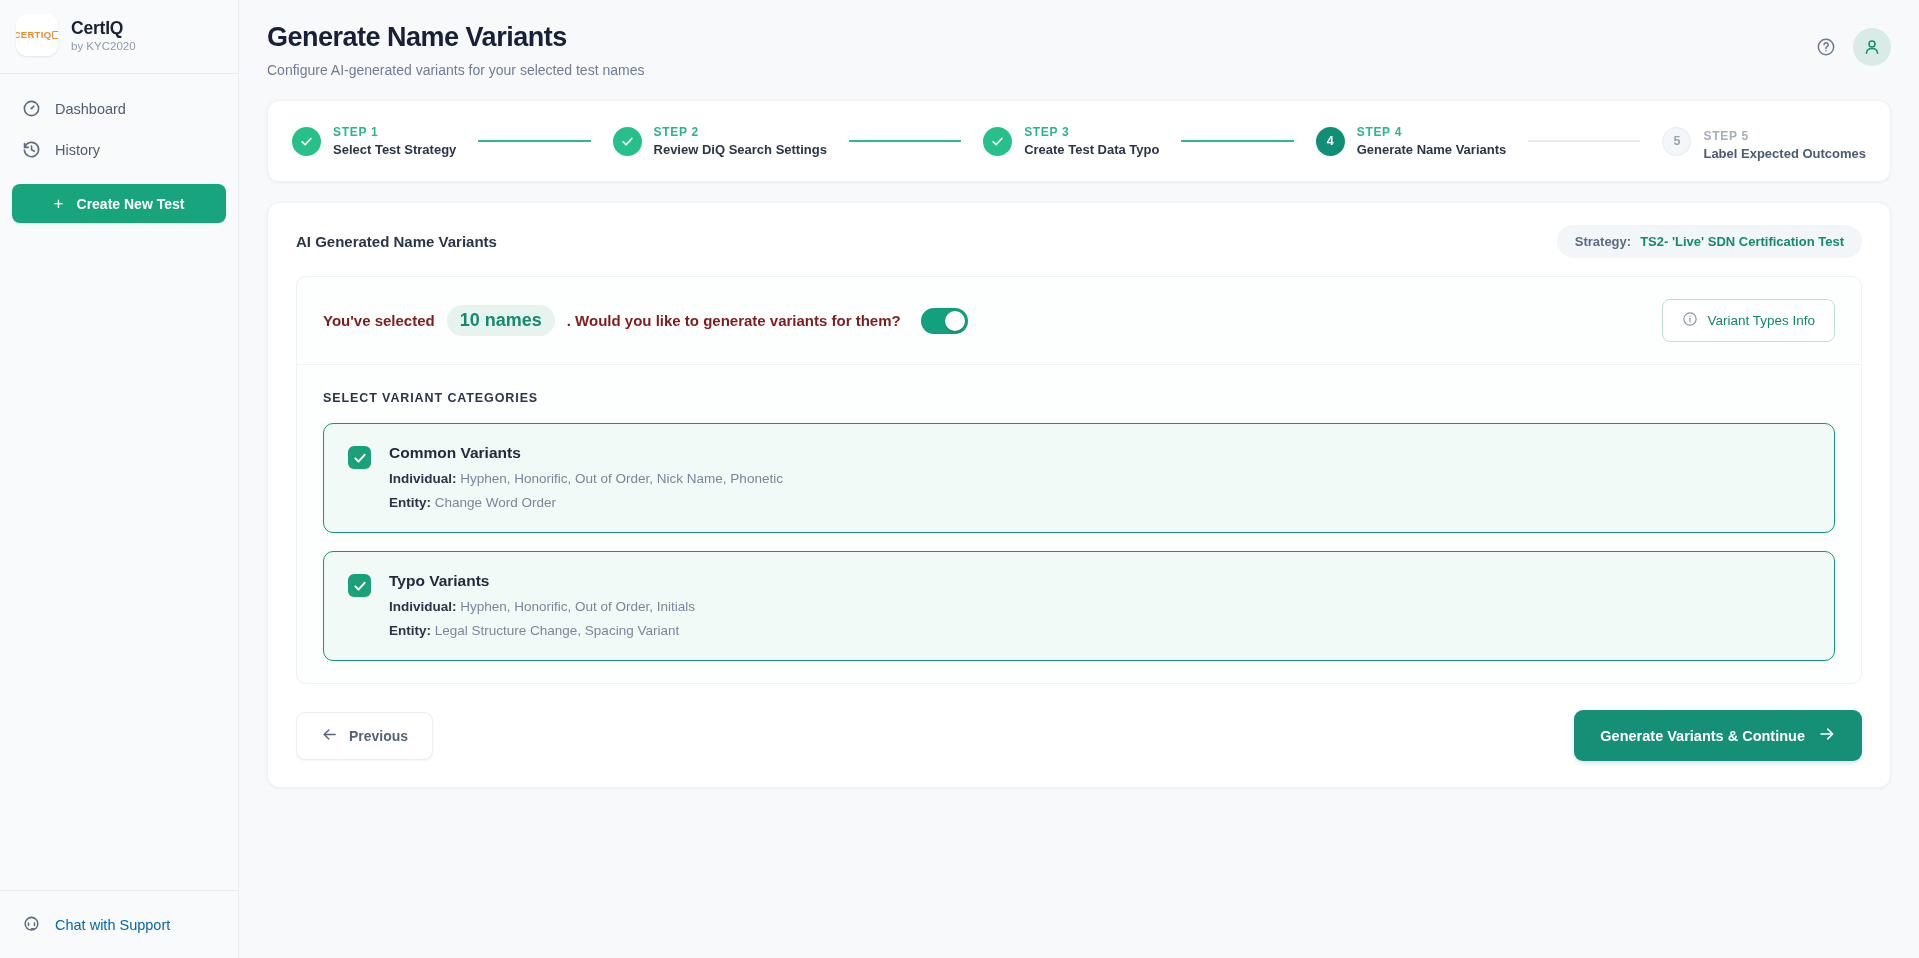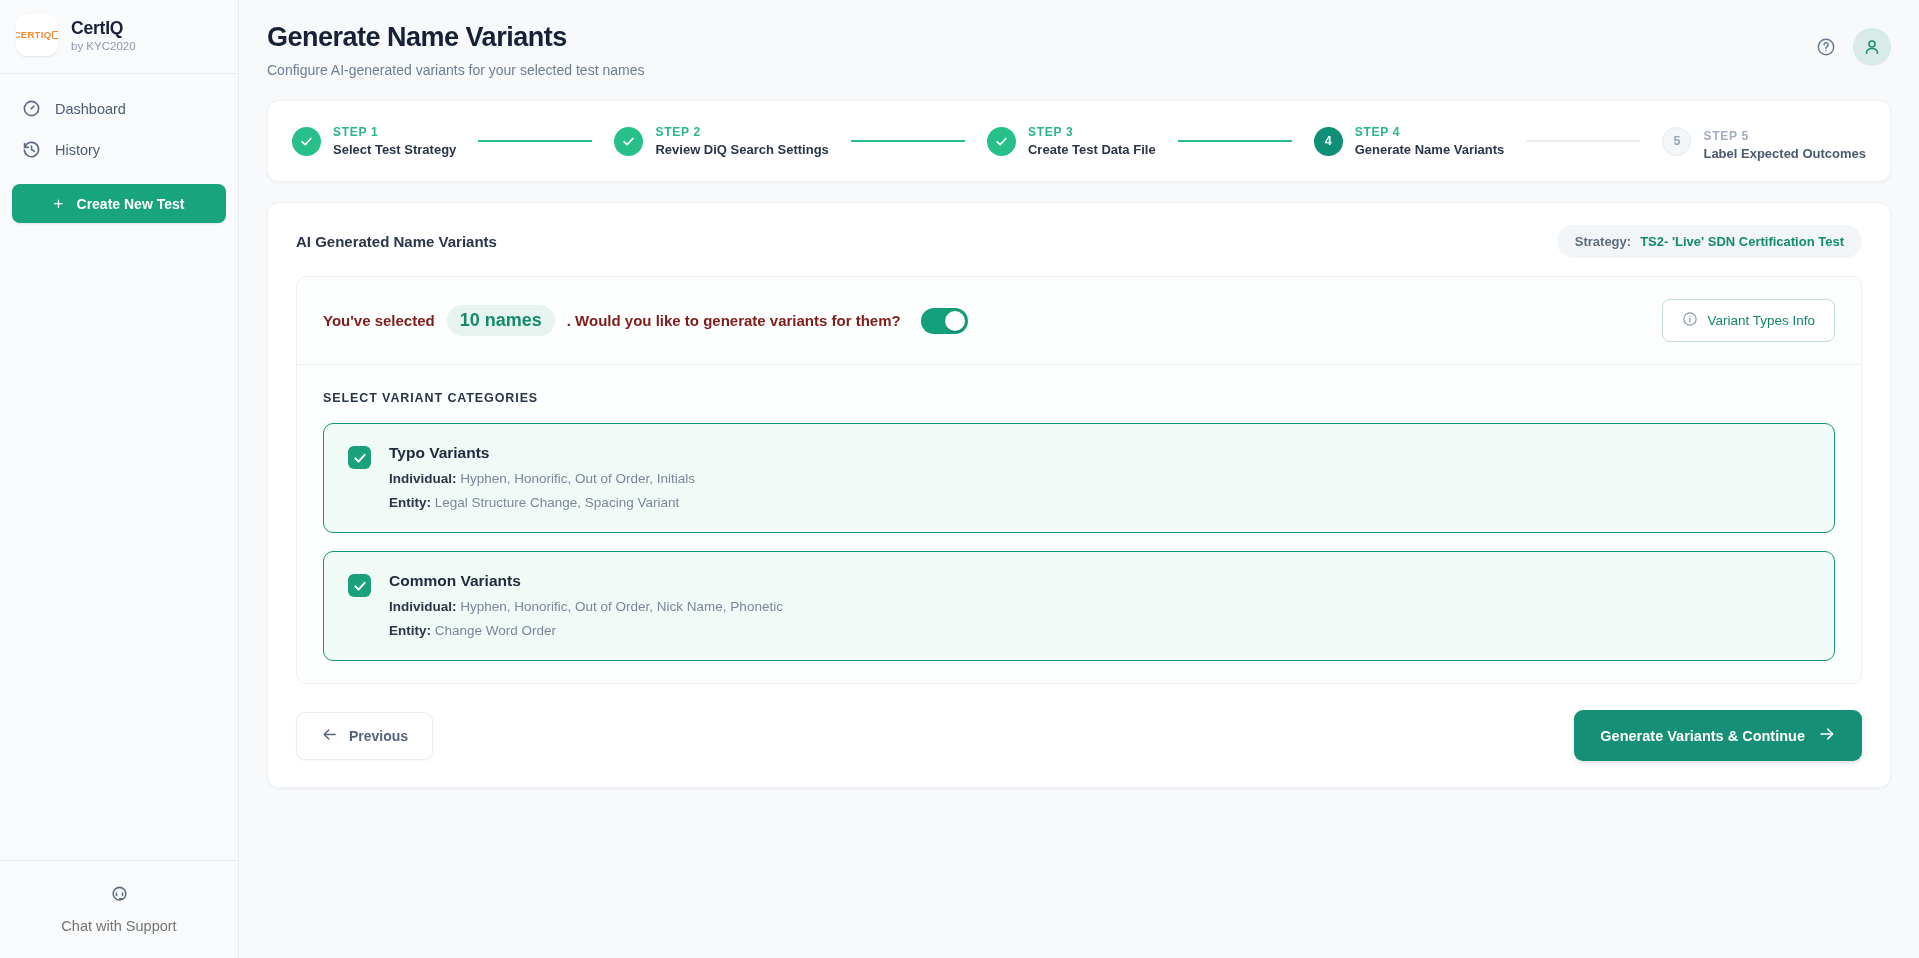--- a/index.html
+++ b/index.html
@@ -66,21 +66,21 @@
   .plus-icon { font-size: 17px; font-weight: 400; line-height: 1; }
 
   .sidebar-spacer { flex: 1 1 auto; }
   .support {
     border-top: 1px solid #e8eef0;
     padding: 16px 10px 16px 10px;
   }
   .support-item {
     display: flex; align-items: center; gap: 14px;
     padding: 8px 12px; border-radius: 8px; cursor: pointer;
-    color: #737373; font-size: 14.5px; flex-direction: column;
+    color: #0369a1; font-size: 14.5px;
   }
 
   
   .main { flex: 1 1 auto; height: 958px; position: relative; background: #f7f9fb; overflow: hidden; }
   .page-head { padding: 22px 28px 0 28px; position: relative; }
   .page-title { font-size: 27px; font-weight: 700; color: #172036; letter-spacing: -.5px; }
   .page-sub { font-size: 14px; color: #6e7d93; margin-top: 9px; }
 
   .head-actions {
     position: absolute; top: 28px; right: 28px;
@@ -343,21 +343,21 @@
       <div class="step-line"></div>
 
       <div class="step">
         <div class="step-circle done">
           <svg class="check" viewBox="0 0 24 24" fill="none" stroke="#fff" stroke-width="3.2" stroke-linecap="round" stroke-linejoin="round">
               <polyline points="4,12.5 9.5,18 20,6.5"></polyline>
             </svg>
         </div>
         <div class="step-text">
           <div class="step-kicker">STEP 3</div>
-          <div class="step-label">Create Test Data File</div>
+          <div class="step-label">Create Test Data Typo</div>
         </div>
       </div>
       <div class="step-line"></div>
 
       <div class="step">
         <div class="step-circle current">4</div>
         <div class="step-text">
           <div class="step-kicker">STEP 4</div>
           <div class="step-label">Generate Name Variants</div>
         </div>
@@ -409,47 +409,47 @@
         <div class="categories">
           <div class="categories-title">SELECT VARIANT CATEGORIES</div>
 
           <div class="cat-card">
             <div class="cat-checkbox">
               <svg width="14" height="14" viewBox="0 0 24 24" fill="none" stroke="#fff" stroke-width="3.2" stroke-linecap="round" stroke-linejoin="round">
                   <polyline points="4,12.5 9.5,18 20,6.5"></polyline>
                 </svg>
             </div>
             <div class="cat-body">
+              <div class="cat-name">Common Variants</div>
+              <div class="cat-line">
+                <b>Individual:</b>
+                <span>Hyphen, Honorific, Out of Order, Nick Name, Phonetic</span>
+              </div>
+              <div class="cat-line">
+                <b>Entity:</b>
+                <span>Change Word Order</span>
+              </div>
+            </div>
+          </div>
+
+          <div class="cat-card">
+            <div class="cat-checkbox">
+              <svg width="14" height="14" viewBox="0 0 24 24" fill="none" stroke="#fff" stroke-width="3.2" stroke-linecap="round" stroke-linejoin="round">
+                  <polyline points="4,12.5 9.5,18 20,6.5"></polyline>
+                </svg>
+            </div>
+            <div class="cat-body">
               <div class="cat-name">Typo Variants</div>
               <div class="cat-line">
                 <b>Individual:</b>
                 <span>Hyphen, Honorific, Out of Order, Initials</span>
               </div>
               <div class="cat-line">
                 <b>Entity:</b>
                 <span>Legal Structure Change, Spacing Variant</span>
-              </div>
-            </div>
-          </div>
-
-          <div class="cat-card">
-            <div class="cat-checkbox">
-              <svg width="14" height="14" viewBox="0 0 24 24" fill="none" stroke="#fff" stroke-width="3.2" stroke-linecap="round" stroke-linejoin="round">
-                  <polyline points="4,12.5 9.5,18 20,6.5"></polyline>
-                </svg>
-            </div>
-            <div class="cat-body">
-              <div class="cat-name">Common Variants</div>
-              <div class="cat-line">
-                <b>Individual:</b>
-                <span>Hyphen, Honorific, Out of Order, Nick Name, Phonetic</span>
-              </div>
-              <div class="cat-line">
-                <b>Entity:</b>
-                <span>Change Word Order</span>
               </div>
             </div>
           </div>
         </div>
       </div>
 
       <div class="footer-actions">
         <button class="prev-btn">
           <span>
             <svg width="17" height="17" viewBox="0 0 24 24" fill="none" stroke="currentColor" stroke-width="2" stroke-linecap="round" stroke-linejoin="round">

